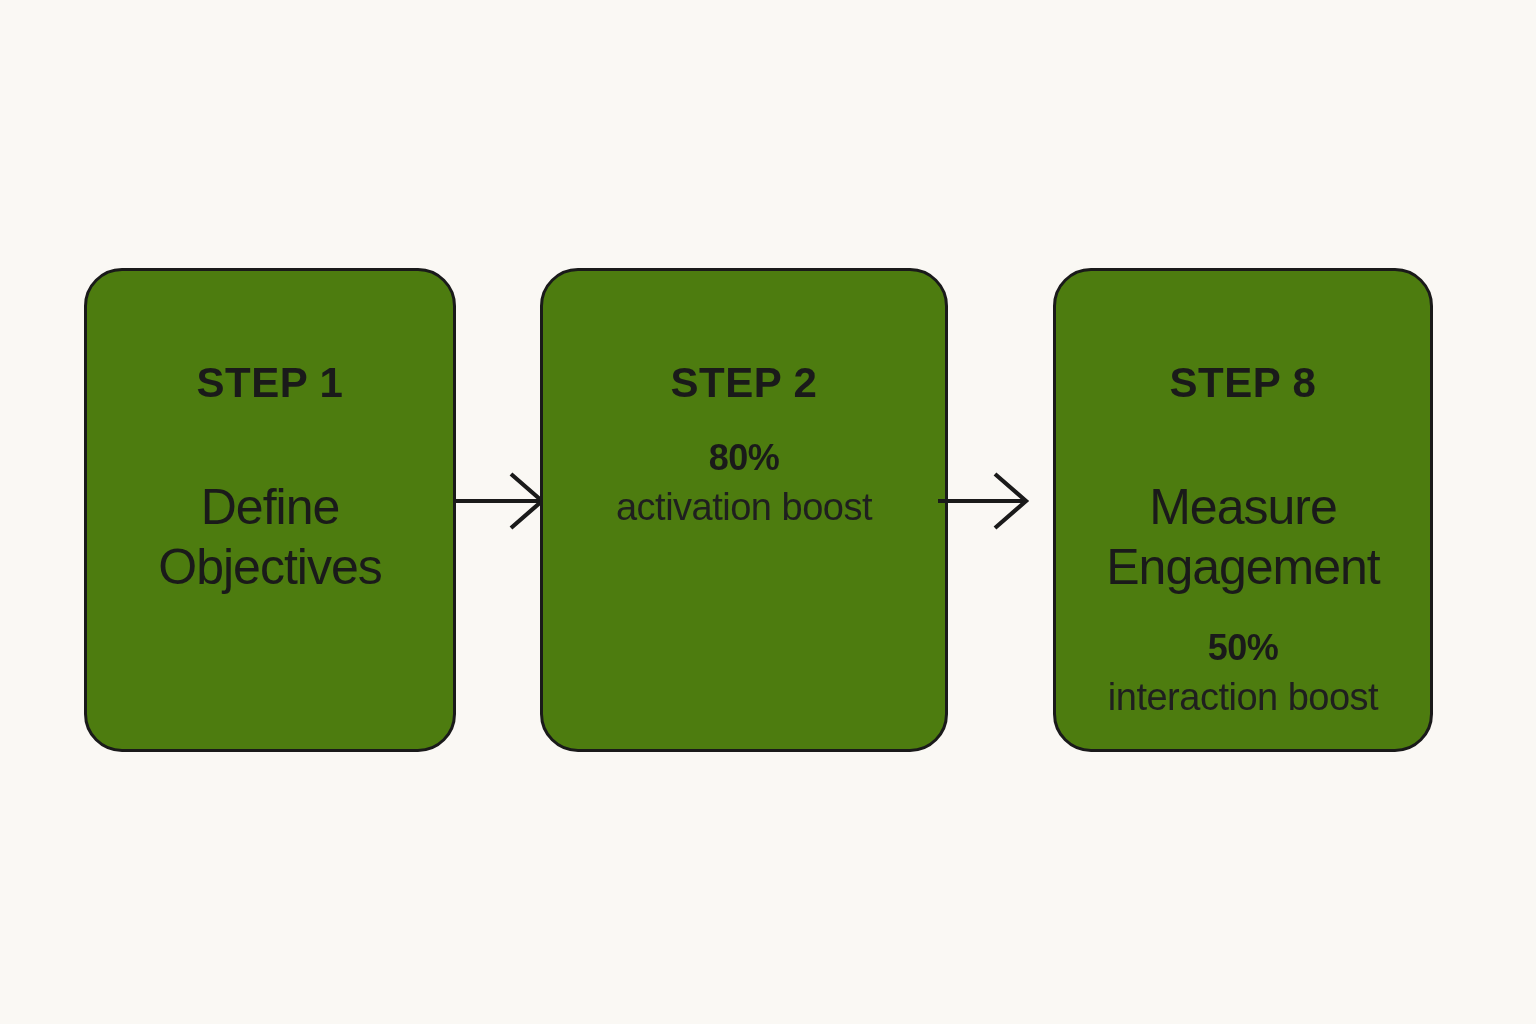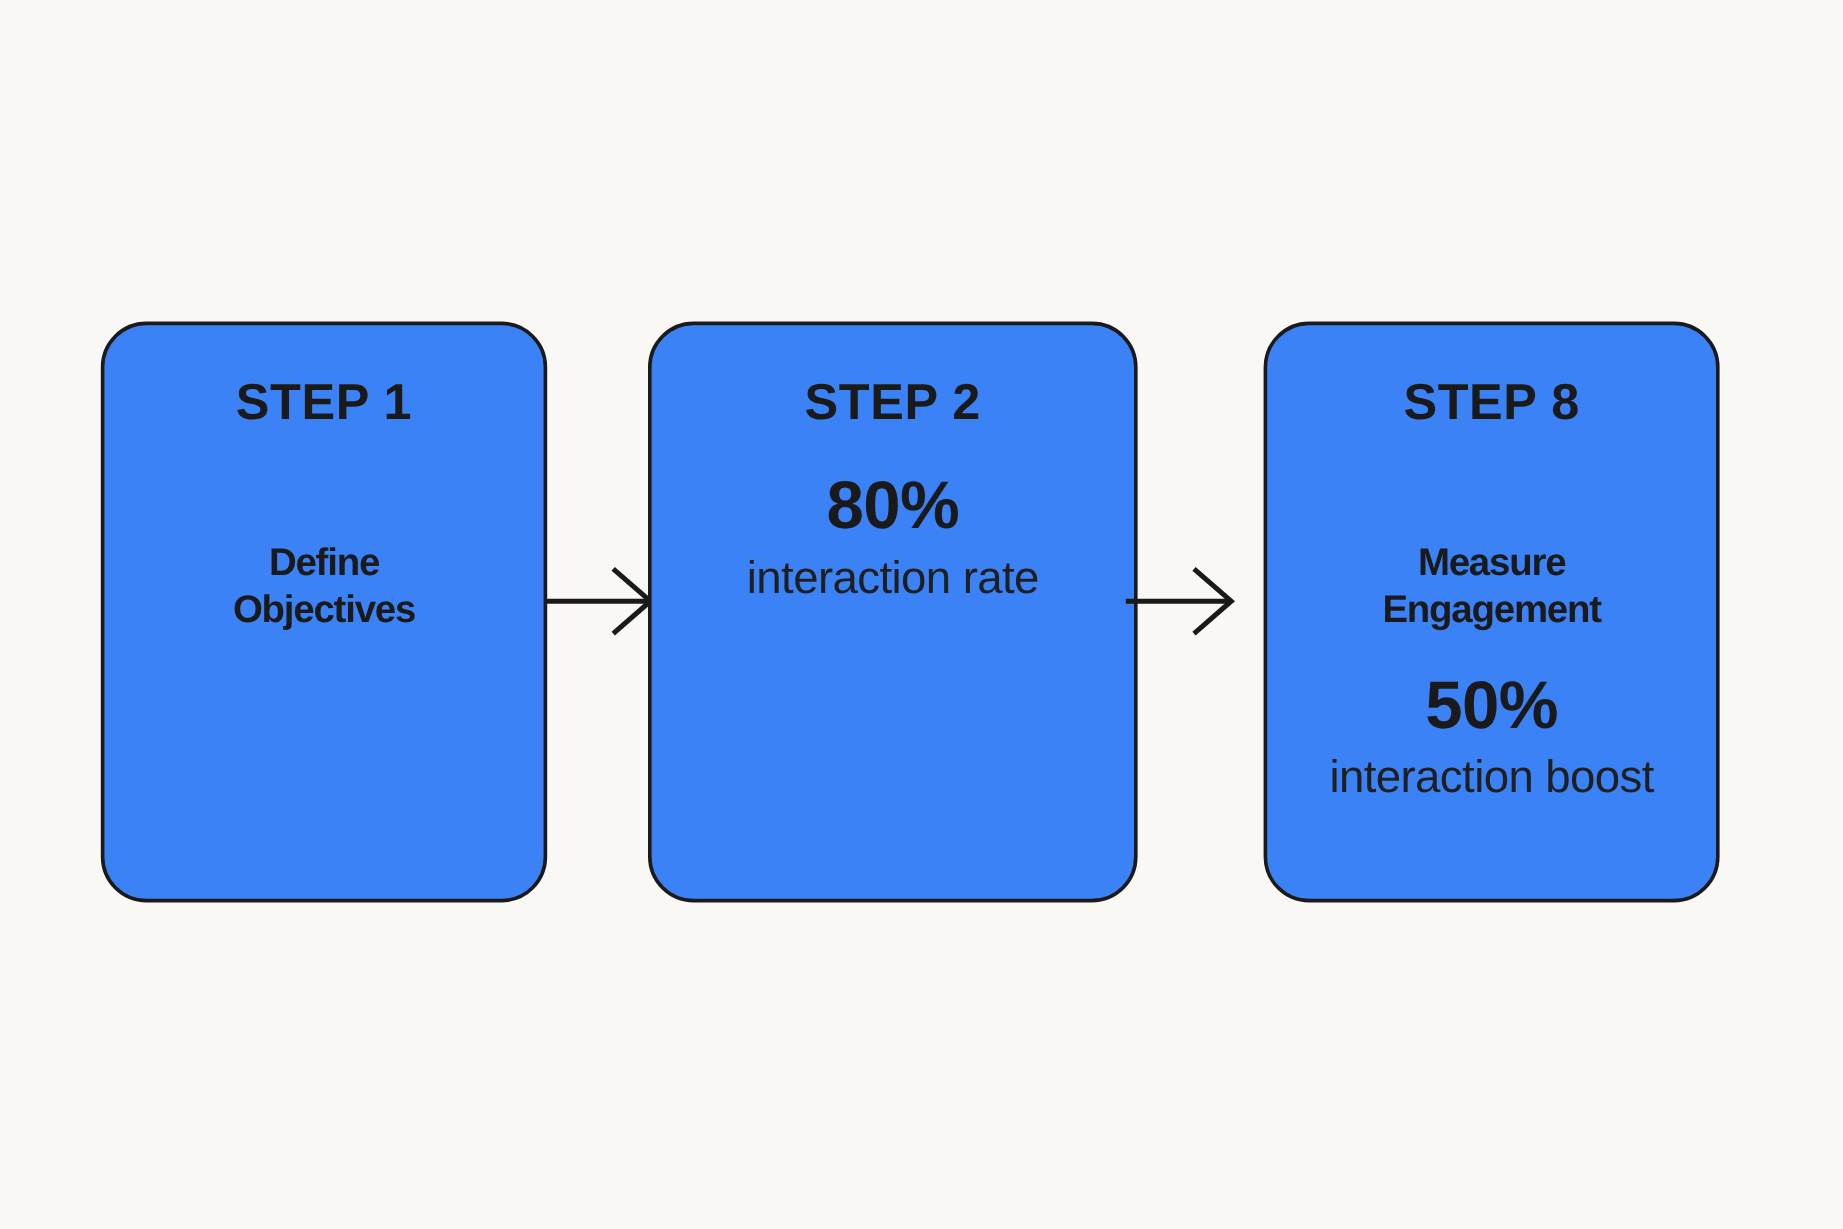--- a/index.html
+++ b/index.html
@@ -11,52 +11,52 @@
   }
   .canvas {
     position: relative;
     width: 1536px; height: 1024px;
     background: #faf8f4;
   }
   .step-box {
     position: absolute;
     top: 268px;
     height: 484px;
-    background: #3b82f6;
+    background: #4d7c0f;
     border: 3.5px solid #1a1a1a;
     border-radius: 38px;
     display: flex;
     flex-direction: column;
     align-items: center;
     text-align: center;
-    padding-top: 40px;
+    padding-top: 88px;
     color: #1a1a1a;
   }
   .step-box.pos-1 { left: 84px;  width: 372px; }
   .step-box.pos-2 { left: 540px; width: 408px; }
   .step-box.pos-3 { left: 1053px; width: 380px; }
   .step-label {
     font-size: 42px;
     font-weight: 700;
     letter-spacing: 0.5px;
     line-height: 1.15;
     color: #1a1a1a;
   }
   .step-title {
-    margin-top: 90px;
-    font-size: 32px;
-    font-weight: 700;
+    margin-top: 70px;
+    font-size: 50px;
+    font-weight: 400;
     letter-spacing: -1px;
     line-height: 1.2;
     white-space: pre-line;
     color: #1a1a1a;
   }
   .stat-value {
     margin-top: 30px;
-    font-size: 56px;
+    font-size: 36px;
     font-weight: 700;
     letter-spacing: -0.5px;
     line-height: 1.15;
     color: #1a1a1a;
   }
   .stat-label {
     margin-top: 6px;
     font-size: 38px;
     font-weight: 400;
     letter-spacing: -0.5px;
@@ -89,21 +89,21 @@
   </section>
 
   <svg class="arrow pos-1" viewBox="0 0 92 62" aria-hidden="true">
     <line x1="0" y1="31" x2="87" y2="31"></line>
     <polyline points="57,4 88,31 57,58"></polyline>
   </svg>
 
   <section class="step-box pos-2">
     <div class="step-label">STEP 2</div>
     <div class="stat-value">80%</div>
-    <div class="stat-label">interaction rate</div>
+    <div class="stat-label">activation boost</div>
   </section>
 
   <svg class="arrow pos-2" viewBox="0 0 92 62" aria-hidden="true">
     <line x1="0" y1="31" x2="87" y2="31"></line>
     <polyline points="57,4 88,31 57,58"></polyline>
   </svg>
 
   <section class="step-box pos-3">
     <div class="step-label">STEP 8</div>
     <div class="step-title">Measure

